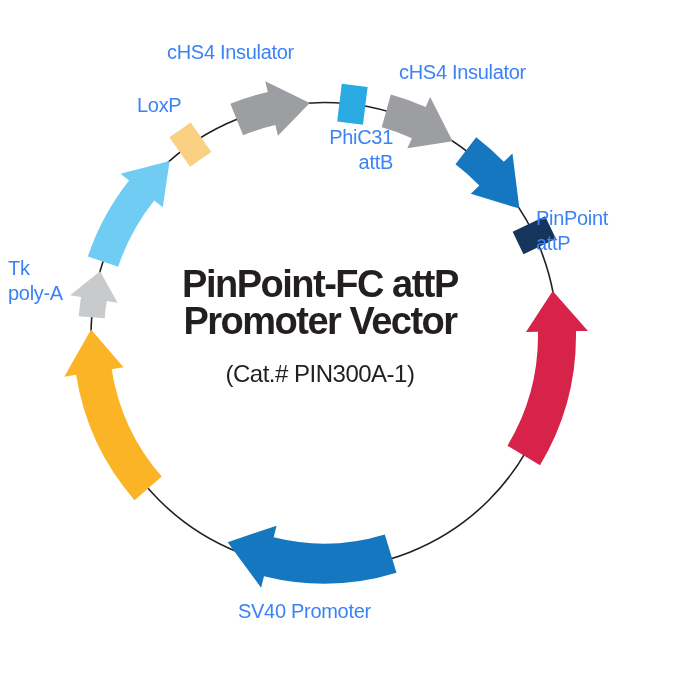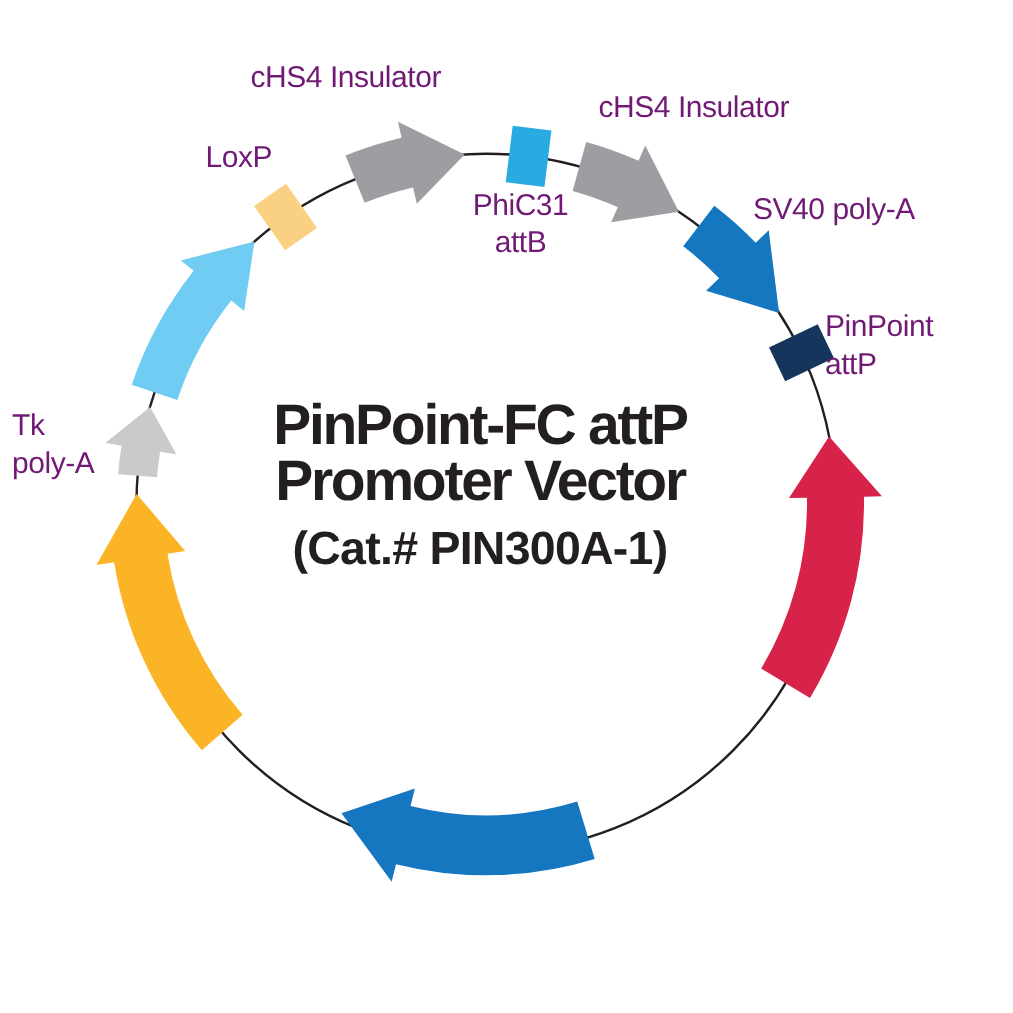--- a/index.html
+++ b/index.html
@@ -3,30 +3,30 @@
 <meta charset="utf-8">
 <style>
   html,body{margin:0;padding:0;background:#ffffff;}
   .canvas{
     position:relative;width:675px;height:675px;background:#ffffff;overflow:hidden;
     font-family:"Liberation Sans","DejaVu Sans",sans-serif;color:#231F20;
   }
   #plasmid-svg{position:absolute;left:0;top:0;}
   .lbl{
     position:absolute;font-size:20px;line-height:25px;letter-spacing:-0.3px;
-    white-space:nowrap;color:#701a75;
+    white-space:nowrap;color:#3b82f6;
   }
   .lbl sup{font-size:13px;line-height:0;}
-  .lbl.center{text-align:center;}
+  .lbl.center{text-align:right;}
   .title-block{position:absolute;text-align:center;}
   .title-block .t1{
     font-size:38px;font-weight:bold;line-height:37px;letter-spacing:-1.5px;
   }
   .title-block .cat{
-    font-size:31px;font-weight:bold;letter-spacing:-0.5px;margin-top:8px;
+    font-size:24px;font-weight:normal;letter-spacing:-0.5px;margin-top:20px;
   }
 </style>
 </head>
 <body>
 
 <div class="canvas">
 
   <svg id="plasmid-svg" width="675" height="675" viewBox="0 0 675 675">
       <circle cx="324" cy="335.5" r="233" fill="none" stroke="#231F20" stroke-width="1.6"></circle>
       <path d="M87.86740985365637,256.491140555132 A249,249 0 0,1 129.1305689437489,180.49385547723278 L120.52187921837236,173.646194474219 L169.60952876573307,160.99331705616257 L162.78271968840272,207.26198485265041 L154.17402996302616,200.41432384963662 A217,217 0 0,0 118.21376682025473,266.64488956009495 Z" fill="#70CCF3"></path>
@@ -40,34 +40,34 @@
       <path d="M396.5081827712388,572.6635794788328 A248,248 0 0,1 264.00336989128243,576.1333401164471 L261.10030714408646,587.7768888317592 L227.64303632312055,542.1381754443562 L276.5833084624652,525.6779623500953 L273.68024571526917,537.3215110654073 A208,208 0 0,0 384.8133145823293,534.4113892403113 Z" fill="#1577C0"></path>
       <path d="M134.5678953640843,500.1708162766174 A251,251 0 0,1 76.09022651062045,374.765050725098 L64.23796642347878,376.64226430558074 L91.07984328069517,329.4007710442656 L123.49926685918706,367.2561964031669 L111.64700677204542,369.1334099836497 A215,215 0 0,0 161.73744025210408,476.55269123295915 Z" fill="#FBB425"></path>
       <path d="M78.7583359016505,316.1990624509503 A246,246 0 0,1 81.02866821359612,297.0171216001032 L70.1640964670496,295.2963424846607 L100.02602484637171,271.2764960946391 L117.57313681561621,302.80519680659177 L106.70856506906969,301.08441769114927 A220,220 0 0,0 104.67818657871183,318.23899893987425 Z" fill="#C9CACC"></path>
     </svg>
 
   <div class="lbl" style="left:167px;top:40px">cHS4 Insulator</div>
 
   <div class="lbl" style="left:137px;top:93px">LoxP</div>
 
 
-  <div class="lbl" style="left:8px;top:272px">
+  <div class="lbl" style="left:8px;top:256px">
     <span>Tk</span><br>
     <span>poly-A</span>
   </div>
 
 
+  <div class="lbl" style="left:238px;top:599px">SV40 Promoter</div>
 
 
-  <div class="lbl" style="left:550px;top:206px">
+  <div class="lbl" style="left:536px;top:206px">
     <span>PinPoint</span><br>
     <span>attP</span>
   </div>
 
-  <div class="lbl" style="left:502px;top:128px">SV40 poly-A</div>
 
   <div class="lbl" style="left:399px;top:60px">cHS4 Insulator</div>
 
   <div class="lbl center" style="left:301px;top:125px;width:92px">
     <span>PhiC31</span><br>
     <span>attB</span>
   </div>
 
   <div class="title-block" style="left:20px;top:266px;width:600px">
     <div class="t1">PinPoint-FC attP</div>

